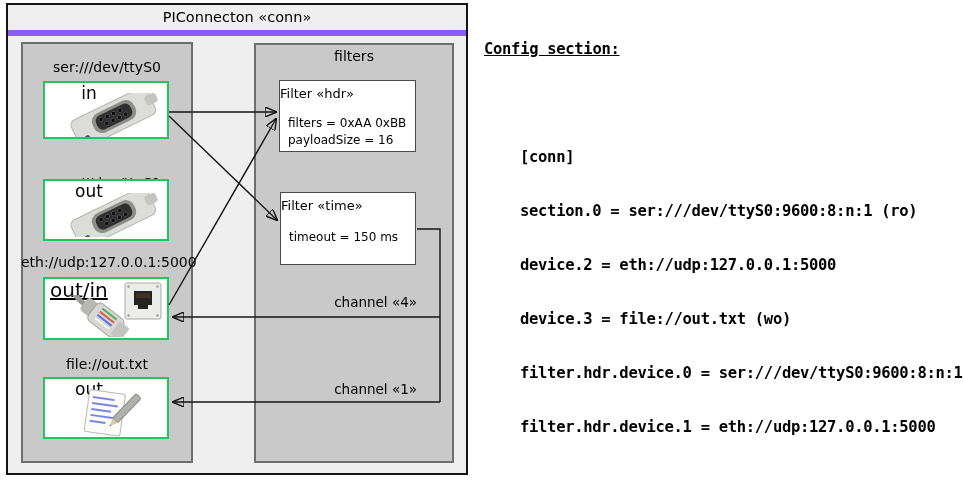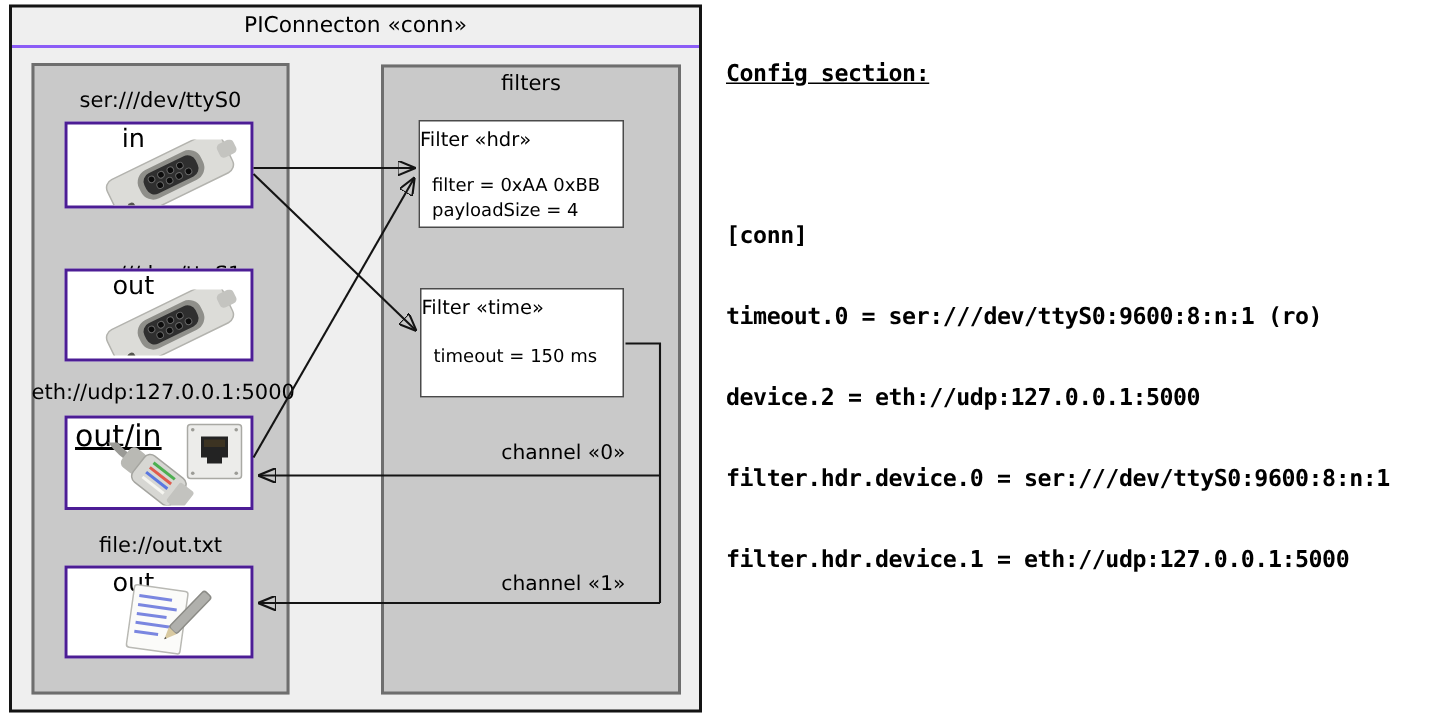--- a/index.html
+++ b/index.html
@@ -7,42 +7,42 @@
     position:relative;width:964px;height:484px;background:#fff;
     font-family:"DejaVu Sans", sans-serif;color:#000;overflow:hidden;
   }
   
   .outer-box{
     position:absolute;left:6px;top:3px;width:458px;height:468px;
     border:2px solid #141414;background:var(--outer-fill,#efefef);
   }
   .outer-title{
     position:absolute;left:0;right:0;top:0;height:25px;line-height:25px;
-    text-align:center;font-size:14.5px;border-bottom:2px solid #8b5cf6;
+    text-align:center;font-size:14.5px;border-bottom:6px solid #8b5cf6;
   }
   
   .col{
     position:absolute;background:var(--panel-fill,#c9c9c9);
     border:2px solid #6e6e6e;
     text-decoration:underline;
   }
   .devices-col{left:21px;top:42px;width:168px;height:417px;}
   .filters-col{left:254px;top:43px;width:196px;height:416px;}
   .filters-title{
     position:absolute;left:0;right:0;top:3px;text-align:center;font-size:14px;
   }
   
   .dev-label{
     position:absolute;left:21px;width:172px;height:18px;text-align:center;
     font-size:14px;white-space:nowrap;
   }
   
   .dev-box{
     position:absolute;left:43px;width:122px;background:var(--box-fill,#ffffff);
-    border:2px solid #4c1d95;overflow:hidden;
+    border:2px solid #22c55e;overflow:hidden;
   }
   .dir-label{
     position:absolute;top:0;left:0;width:72%;text-align:center;
     font-size:17px;line-height:20px;
   }
   .dir-label.tl{width:auto;left:5px;top:1px;font-size:20px;text-decoration:underline;}
   .icon-abs{position:absolute;}
   
   .filter-box{
     position:absolute;background:var(--box-fill,#ffffff);
@@ -62,21 +62,21 @@
   
   .wires{position:absolute;left:0;top:0;pointer-events:none;}
   .wires line,.wires path{stroke:var(--line-color,#141414);stroke-width:1.4;fill:none;}
   
   .config{
     position:absolute;left:484px;top:4px;
     font-family:"DejaVu Sans Mono", monospace;font-weight:bold;
     font-size:15.5px;line-height:18px;letter-spacing:-0.3px;white-space:pre;
   }
   .config-heading{margin-bottom:18px;text-decoration:underline;}
-  .config-lines div{height:18px;}
+  .config-lines div{height:18px;margin-left:36px;}
 </style>
 </head>
 <body>
 
 <div class="stage">
 
   <div class="outer-box">
     <div class="outer-title">PIConnecton «conn»</div>
   </div>
 
@@ -180,55 +180,56 @@
         <rect x="40" y="24" width="34" height="7" rx="2" fill="#b0b0ac" stroke="#8b8b86"></rect>
         <path d="M40 24 l-8 3.5 8 3.5 z" fill="#d8c9a0"></path>
         <path d="M33.5 26.8 l-1.5 0.7 1.5 0.7 z" fill="#3a3a3a"></path>
       </g>
     </svg>
   </div>
 
   <div class="filter-box" style="left:279px;top:80px;width:135px;height:70px">
     <div class="filter-title">Filter «hdr»</div>
     <div class="filter-body" style="top:34px">
-      <div>filter = 0xAA 0xBB</div>
-      <div>payloadSize = 4</div>
+      <div>filters = 0xAA 0xBB</div>
+      <div>payloadSize = 16</div>
     </div>
   </div>
 
   <div class="filter-box" style="left:280px;top:192px;width:134px;height:71px">
     <div class="filter-title">Filter «time»</div>
     <div class="filter-body" style="top:36px">
       <div>timeout = 150 ms</div>
     </div>
   </div>
 
-  <div class="chan-label" style="top:294px">channel «0»</div>
+  <div class="chan-label" style="top:294px">channel «4»</div>
   <div class="chan-label" style="top:381px">channel «1»</div>
 
   <svg class="wires" width="964" height="484" viewBox="0 0 964 484">
     <defs>
       <marker id="ah" viewBox="0 0 12 10" refX="11" refY="5" markerWidth="12" markerHeight="10" markerUnits="userSpaceOnUse" orient="auto-start-reverse">
         <path d="M0,0 L12,5 L0,10 z" fill="#141414" stroke="none"></path>
       </marker>
     </defs>
     <line x1="169" y1="112" x2="276" y2="112" marker-end="url(#ah)"></line>
     <line x1="169" y1="116" x2="277" y2="220" marker-end="url(#ah)"></line>
     <line x1="169" y1="305" x2="276" y2="119" marker-end="url(#ah)"></line>
     <path d="M417,229 H440 V402"></path>
     <line x1="440" y1="317" x2="173" y2="317" marker-end="url(#ah)"></line>
     <line x1="440" y1="402" x2="173" y2="402" marker-end="url(#ah)"></line>
   </svg>
 
   <div class="config">
     <div class="config-heading">Config section:</div>
     <div class="config-lines">
       <div>[conn]</div>
-      <div>timeout.0 = ser:///dev/ttyS0:9600:8:n:1 (ro)</div>
+      <div>section.0 = ser:///dev/ttyS0:9600:8:n:1 (ro)</div>
       <div>device.2 = eth://udp:127.0.0.1:5000</div>
+      <div>device.3 = file://out.txt (wo)</div>
       <div>filter.hdr.device.0 = ser:///dev/ttyS0:9600:8:n:1</div>
       <div>filter.hdr.device.1 = eth://udp:127.0.0.1:5000</div>
       
       
       
       
       
       
       
       

